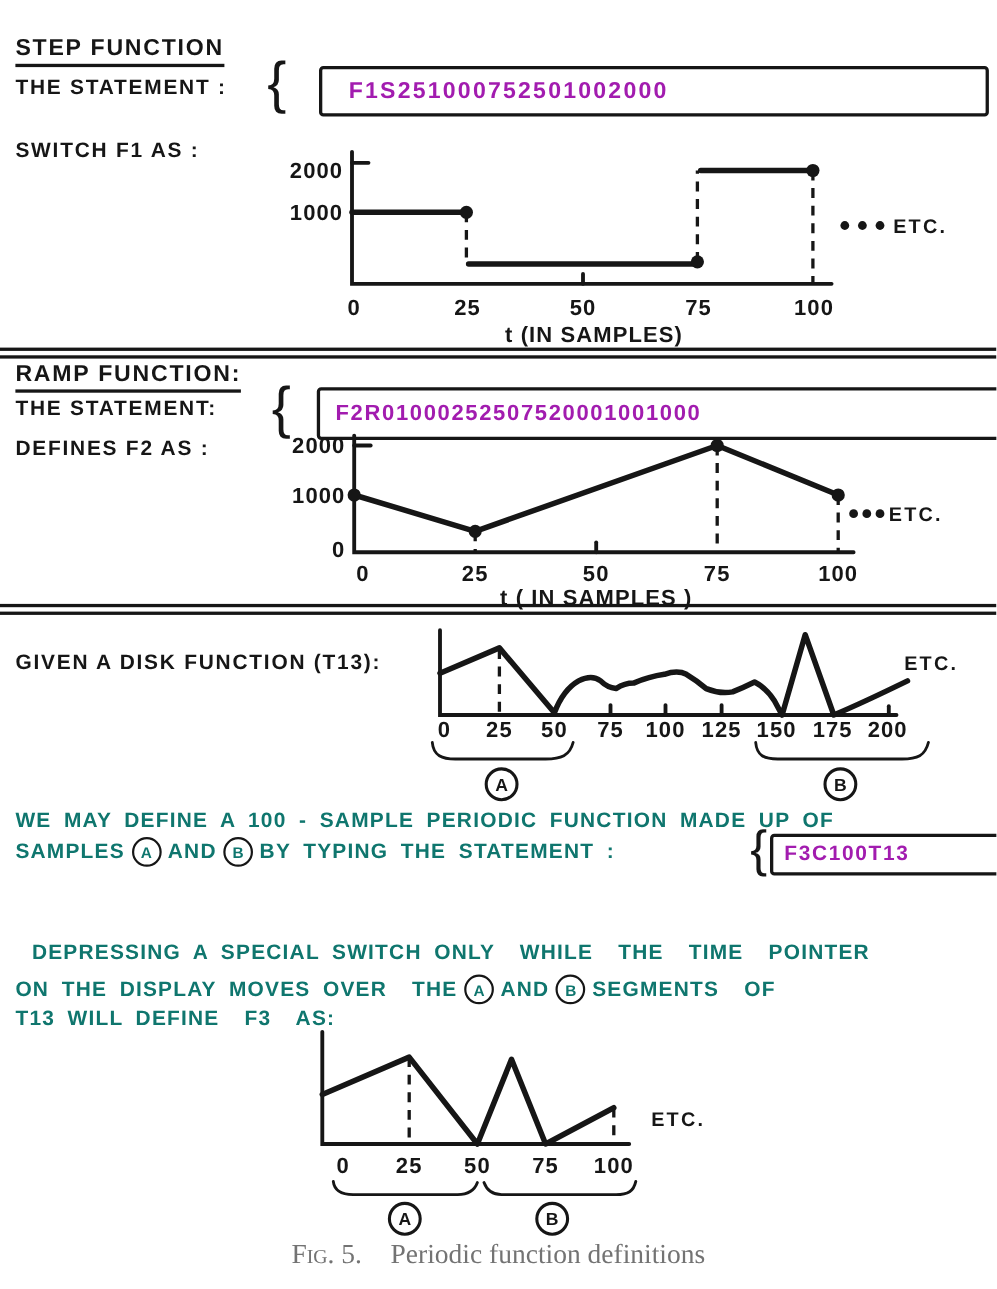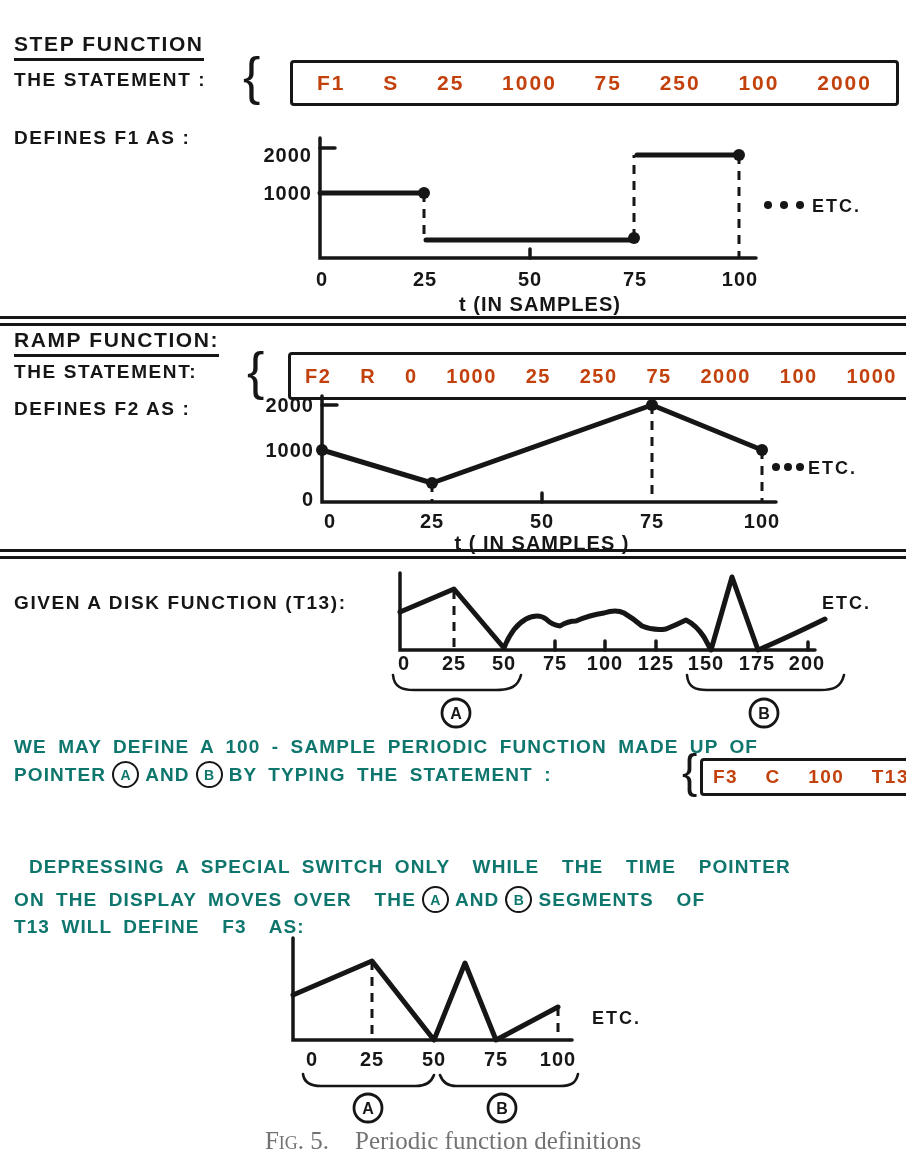--- a/index.html
+++ b/index.html
@@ -3,22 +3,22 @@
 <meta charset="utf-8">
 <style>
   html,body{margin:0;padding:0;background:#fff;}
   .canvas{position:relative;width:906px;height:1172px;background:#ffffff;
     font-family:"Liberation Sans",sans-serif;color:#161616;overflow:hidden;}
   .t{position:absolute;white-space:nowrap;font-weight:700;letter-spacing:1.6px;}
   .f19{font-size:19px;}
   .f21{font-size:21px;}
   .title{border-bottom:3px solid #161616;padding-bottom:2px;}
   .stmtbox{position:absolute;border:3.5px solid #161616;border-radius:4px;
-    display:flex;align-items:center;justify-content:space-between;
-    font-weight:700;color:#c2410c;}
+    display:flex;align-items:center;
+    font-weight:700;color:#a21caf;}
   .stmtbox span{white-space:nowrap;}
   .bigbrace{position:absolute;font-weight:400;color:#161616;line-height:1;}
   .sep{position:absolute;left:0;width:906px;height:4px;
     border-top:3.5px solid #161616;border-bottom:3px solid #161616;}
   .textline{position:absolute;display:flex;align-items:center;white-space:pre;
     font-weight:700;font-size:19px;letter-spacing:1.1px;word-spacing:5px;color:#0f766e;}
   .circ{display:inline-flex;align-items:center;justify-content:center;
     width:23px;height:23px;border:2.6px solid #161616;border-radius:50%;
     font-size:14px;font-weight:700;letter-spacing:0;word-spacing:0;margin:0 6px;flex:0 0 auto;}
   svg{position:absolute;overflow:visible;}
@@ -46,21 +46,21 @@
   <div class="stmtbox" style="left:290px;top:60px;width:555px;height:40px;padding:0 24px;font-size:21px;letter-spacing:2px;">
     <span>F1</span>
     <span>S</span>
     <span>25</span>
     <span>1000</span>
     <span>75</span>
     <span>250</span>
     <span>100</span>
     <span>2000</span>
   </div>
-  <div class="t f19" style="left:14px;top:127px;">DEFINES F1 AS :</div>
+  <div class="t f19" style="left:14px;top:127px;">SWITCH F1 AS :</div>
 
   <svg style="left:240px;top:128px;" width="666" height="192" viewBox="0 0 666 192">
     <path class="axis" d="M80,10 V130 H516"></path>
     <path class="axis" d="M80,20 H95"></path>
     <path class="axis" d="M290,121 V130"></path>
     <path class="dash" d="M184,65 V112"></path>
     <path class="dash" d="M394,110 V27"></path>
     <path class="dash" d="M499,27 V130"></path>
     <path class="curve" d="M80,65 H183"></path>
     <path class="curve" d="M186,112 H393"></path>
@@ -153,21 +153,21 @@
     <path class="brc" d="M13,112 C14,124 22,127 34,127 L116,127 C130,127 138,124 141,112"></path>
     <path class="brc" d="M307,112 C308,124 315,127 327,127 L440,127 C454,127 461,124 464,112"></path>
     <circle cx="76" cy="150" r="14" fill="none" stroke="#161616" stroke-width="2.8"></circle>
     <text x="76" y="156" text-anchor="middle" style="font-size:16px;letter-spacing:0;">A</text>
     <circle cx="384" cy="150" r="14" fill="none" stroke="#161616" stroke-width="2.8"></circle>
     <text x="384" y="156" text-anchor="middle" style="font-size:16px;letter-spacing:0;">B</text>
   </svg>
 
   <div class="textline" style="left:14px;top:736px;">WE MAY DEFINE A 100 - SAMPLE PERIODIC FUNCTION MADE UP OF</div>
   <div class="textline" style="left:14px;top:761px;">
-    <span>POINTER</span>
+    <span>SAMPLES</span>
     <span class="circ">A</span>
     <span>AND</span>
     <span class="circ">B</span>
     <span>BY TYPING THE STATEMENT :</span>
   </div>
   <div class="bigbrace" style="left:682px;top:748px;font-size:46px;">{</div>
   <div class="stmtbox" style="left:700px;top:758px;width:196px;height:32px;padding:0 10px;font-size:19px;letter-spacing:1.5px;">
     <span>F3</span>
     <span>C</span>
     <span>100</span>

